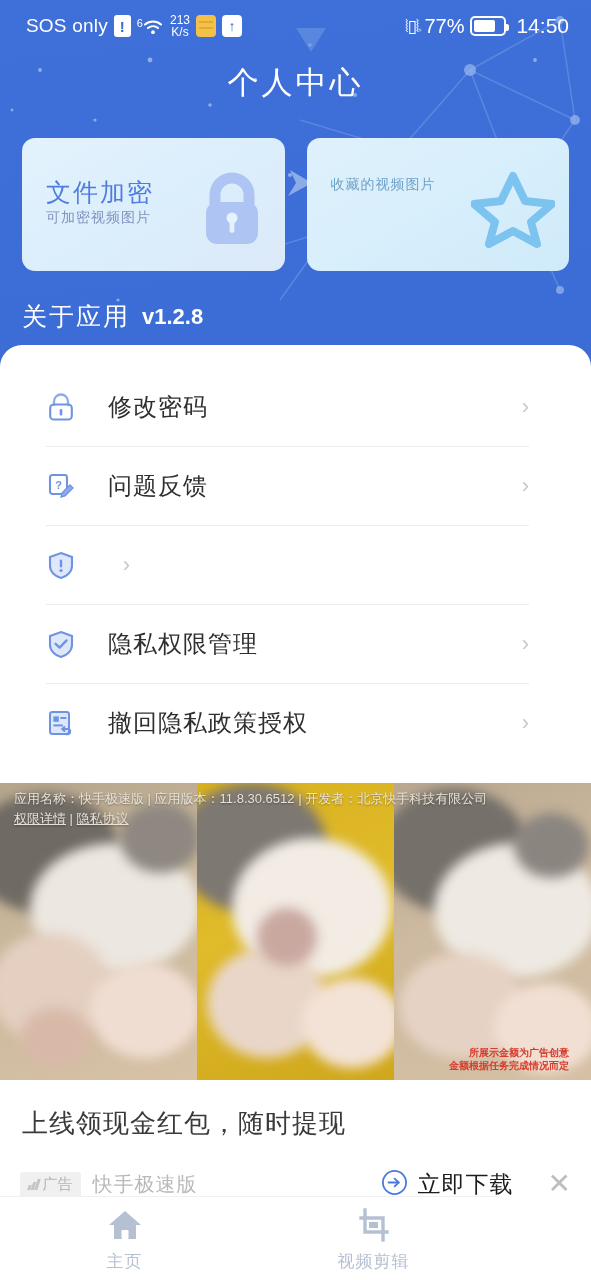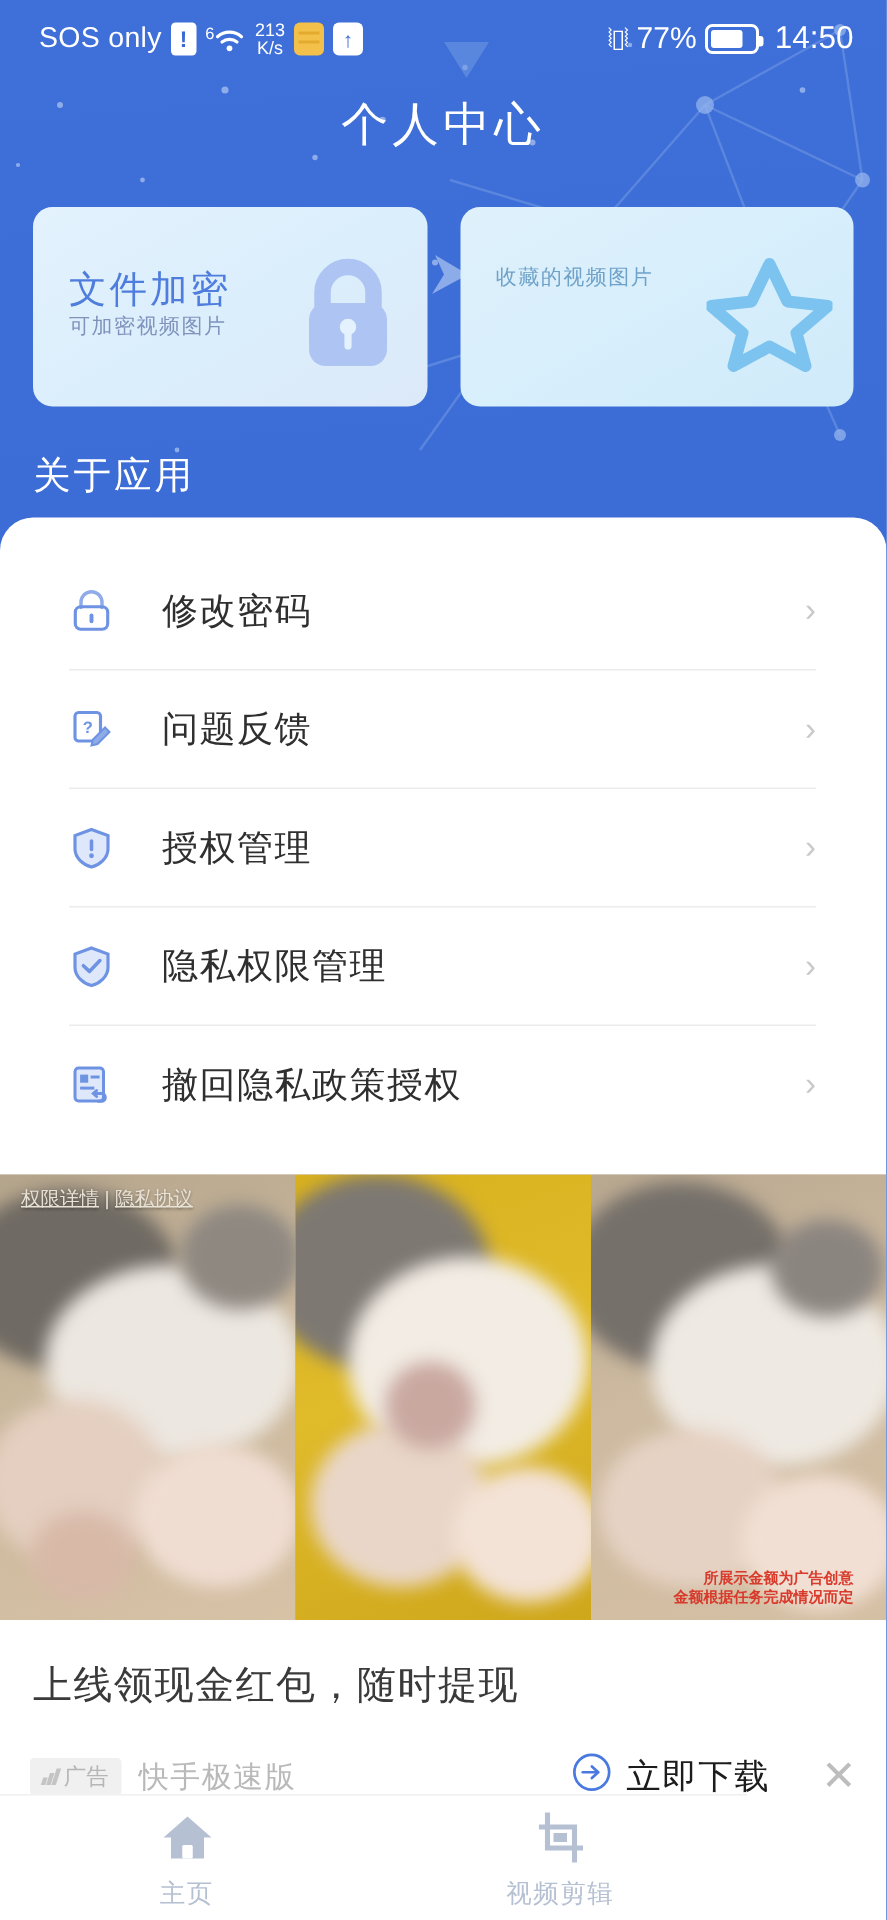--- a/index.html
+++ b/index.html
@@ -83,34 +83,34 @@
   .fcard.c2 { background:linear-gradient(150deg,#dff1fb 0%,#d6eefc 60%,#cfeaf9 100%); }
   .fcard-title { font-size:25px; color:#4f7ddd; letter-spacing:2px; font-weight:400; }
   .fcard.c2 .fcard-title { color:#53a3e2; }
   .fcard-sub { font-size:14px; color:#7f93bd; letter-spacing:1px; }
   .fcard.c2 .fcard-sub { color:#6fa2c9; }
   .fcard-ico { position:absolute; right:14px; top:30px; }
 
   
   #about {
     position:absolute; top:300px; left:22px; z-index:20;
-    display:flex; align-items:flex-start; gap:12px; color:#fff;flex-direction:column;
+    display:flex; align-items:center; gap:12px; color:#fff;
   }
   #about .ab-t { font-size:25px; letter-spacing:2px; }
   #about .ab-v { font-size:22px; font-weight:bold; }
 
   
   #sheet {
     position:absolute; top:345px; left:0; width:591px; height:935px;
     background:#fff; border-radius:22px 22px 0 0; z-index:25;
     overflow:hidden;
   }
 
   
-  #menu { padding:22px 1px 0 0; }
+  #menu { padding:22px 16px 0 0; }
   .mrow {
     position:relative; height:79px; margin:0 46px 0 46px;
     display:flex; align-items:center; gap:32px;
   }
   .mrow + .mrow::before {
     content:""; position:absolute; top:0; left:0; right:0; height:1px;
     background:#ececec;
   }
   .mrow .mi { width:30px; height:30px; flex:0 0 30px; display:flex; align-items:center; justify-content:center; }
   .mrow .ml { flex:1; font-size:24px; color:#2f2f2f; letter-spacing:1px; }
@@ -318,21 +318,20 @@
       </div>
 
       <div class="mrow">
         <span class="mi">
           <svg width="28" height="30" viewBox="0 0 28 30">
             <path d="M14 3 L25 7 v9 c0 6-5.5 10.5-11 12 -5.5-1.5-11-6-11-12 V7 Z" fill="#dfe8fb" stroke="#6f93e3" stroke-width="2.1"></path>
             <rect x="12.8" y="9.5" width="2.4" height="8" rx="1.2" fill="#6f93e3"></rect>
             <circle cx="14" cy="20.5" r="1.6" fill="#6f93e3"></circle>
           </svg>
         </span>
-        <span class="ml">授权管理</span>
         <span class="mc">›</span>
       </div>
 
       <div class="mrow">
         <span class="mi">
           <svg width="28" height="30" viewBox="0 0 28 30">
             <path d="M14 3 L25 7 v9 c0 6-5.5 10.5-11 12 -5.5-1.5-11-6-11-12 V7 Z" fill="#dfe8fb" stroke="#6f93e3" stroke-width="2.1"></path>
             <path d="M8.6 14.8 L12.6 18.6 L19.6 11.4" fill="none" stroke="#6f93e3" stroke-width="2.4" stroke-linecap="round" stroke-linejoin="round"></path>
           </svg>
         </span>
@@ -380,20 +379,21 @@
 
         <div class="ad-pane" style="background:linear-gradient(160deg,#b9a890 0%,#cdbaa0 45%,#d5c0a4 100%);">
           <div class="blob" style="width:150px;height:125px;left:-15px;top:5px;background:#75706a;"></div>
           <div class="blob" style="width:165px;height:135px;left:40px;top:60px;background:#eee9e2;"></div>
           <div class="blob" style="width:125px;height:105px;left:5px;top:170px;background:#e6d2c4;"></div>
           <div class="blob" style="width:105px;height:90px;left:100px;top:200px;background:#f1dfd3;"></div>
           <div class="blob" style="width:75px;height:65px;left:120px;top:30px;background:#8b8580;"></div>
         </div>
 
         <div id="ad-legal">
+          <div>应用名称：快手极速版 | 应用版本：11.8.30.6512 | 开发者：北京快手科技有限公司</div>
           <div>
             <span class="lk">权限详情</span><span> | </span><span class="lk">隐私协议</span>
           </div>
         </div>
 
         <div id="ad-redtext">
           <div>所展示金额为广告创意</div>
           <div>金额根据任务完成情况而定</div>
         </div>
       </div>

